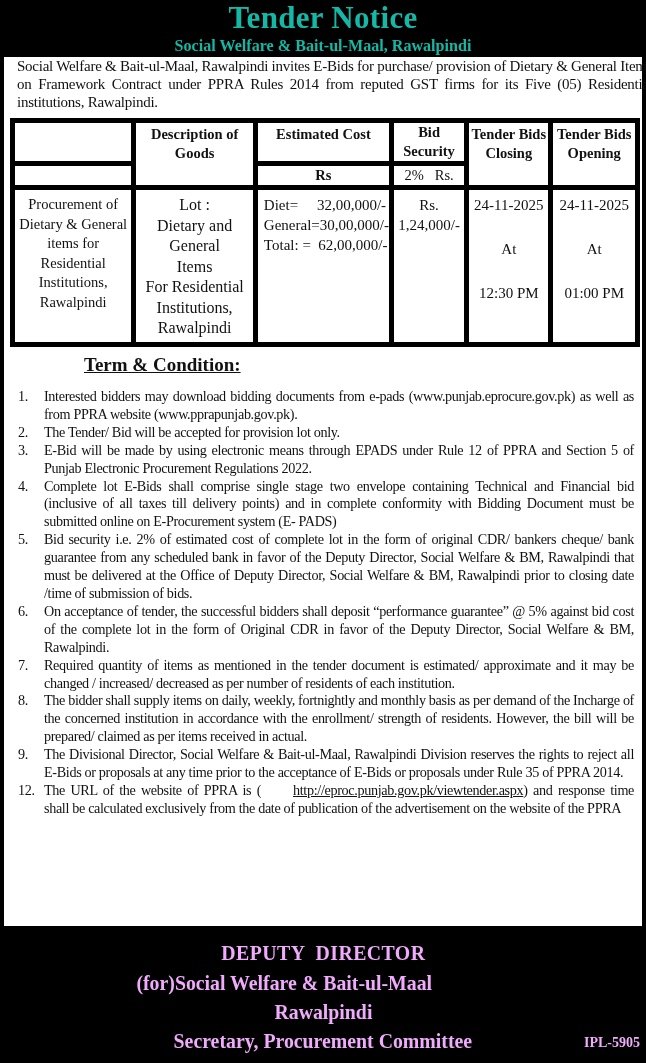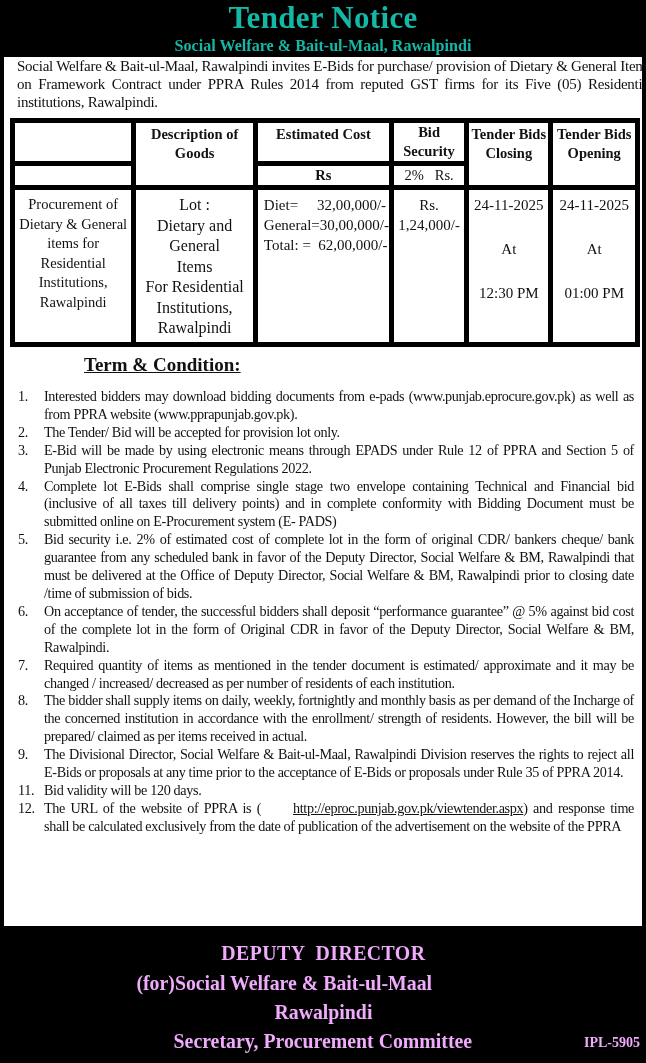--- a/index.html
+++ b/index.html
@@ -169,24 +169,20 @@
       </li>
     <li>
         <span class="num">8.</span>
         <span class="txt">The bidder shall supply items on daily, weekly, fortnightly and monthly basis as per demand of the Incharge of the concerned institution in accordance with the enrollment/ strength of residents. However, the bill will be prepared/ claimed as per items received in actual.</span>
       </li>
     <li>
         <span class="num">9.</span>
         <span class="txt">The Divisional Director, Social Welfare &amp; Bait-ul-Maal, Rawalpindi Division reserves the rights to reject all E-Bids or proposals at any time prior to the acceptance of E-Bids or proposals under Rule 35 of PPRA 2014.</span>
       </li>
     <li>
-        <span class="num">11.</span>
-        <span class="txt">Bid validity will be 120 days.</span>
-      </li>
-    <li>
         <span class="num">12.</span>
         <span class="txt"><span>The URL of the website of PPRA is (</span><span class="link">http://eproc.punjab.gov.pk/viewtender.aspx</span><span>) and response time shall be calculated exclusively from the date of publication of the advertisement on the website of the PPRA</span></span>
       </li>
   </ol>
 </div>
 
 <div class="footer">
   <div class="lines">
     <div class="l1"><span style="white-space:pre">DEPUTY  DIRECTOR</span></div>
     <div class="l2"><span>(for)Social Welfare &amp; Bait-ul-Maal</span></div>

